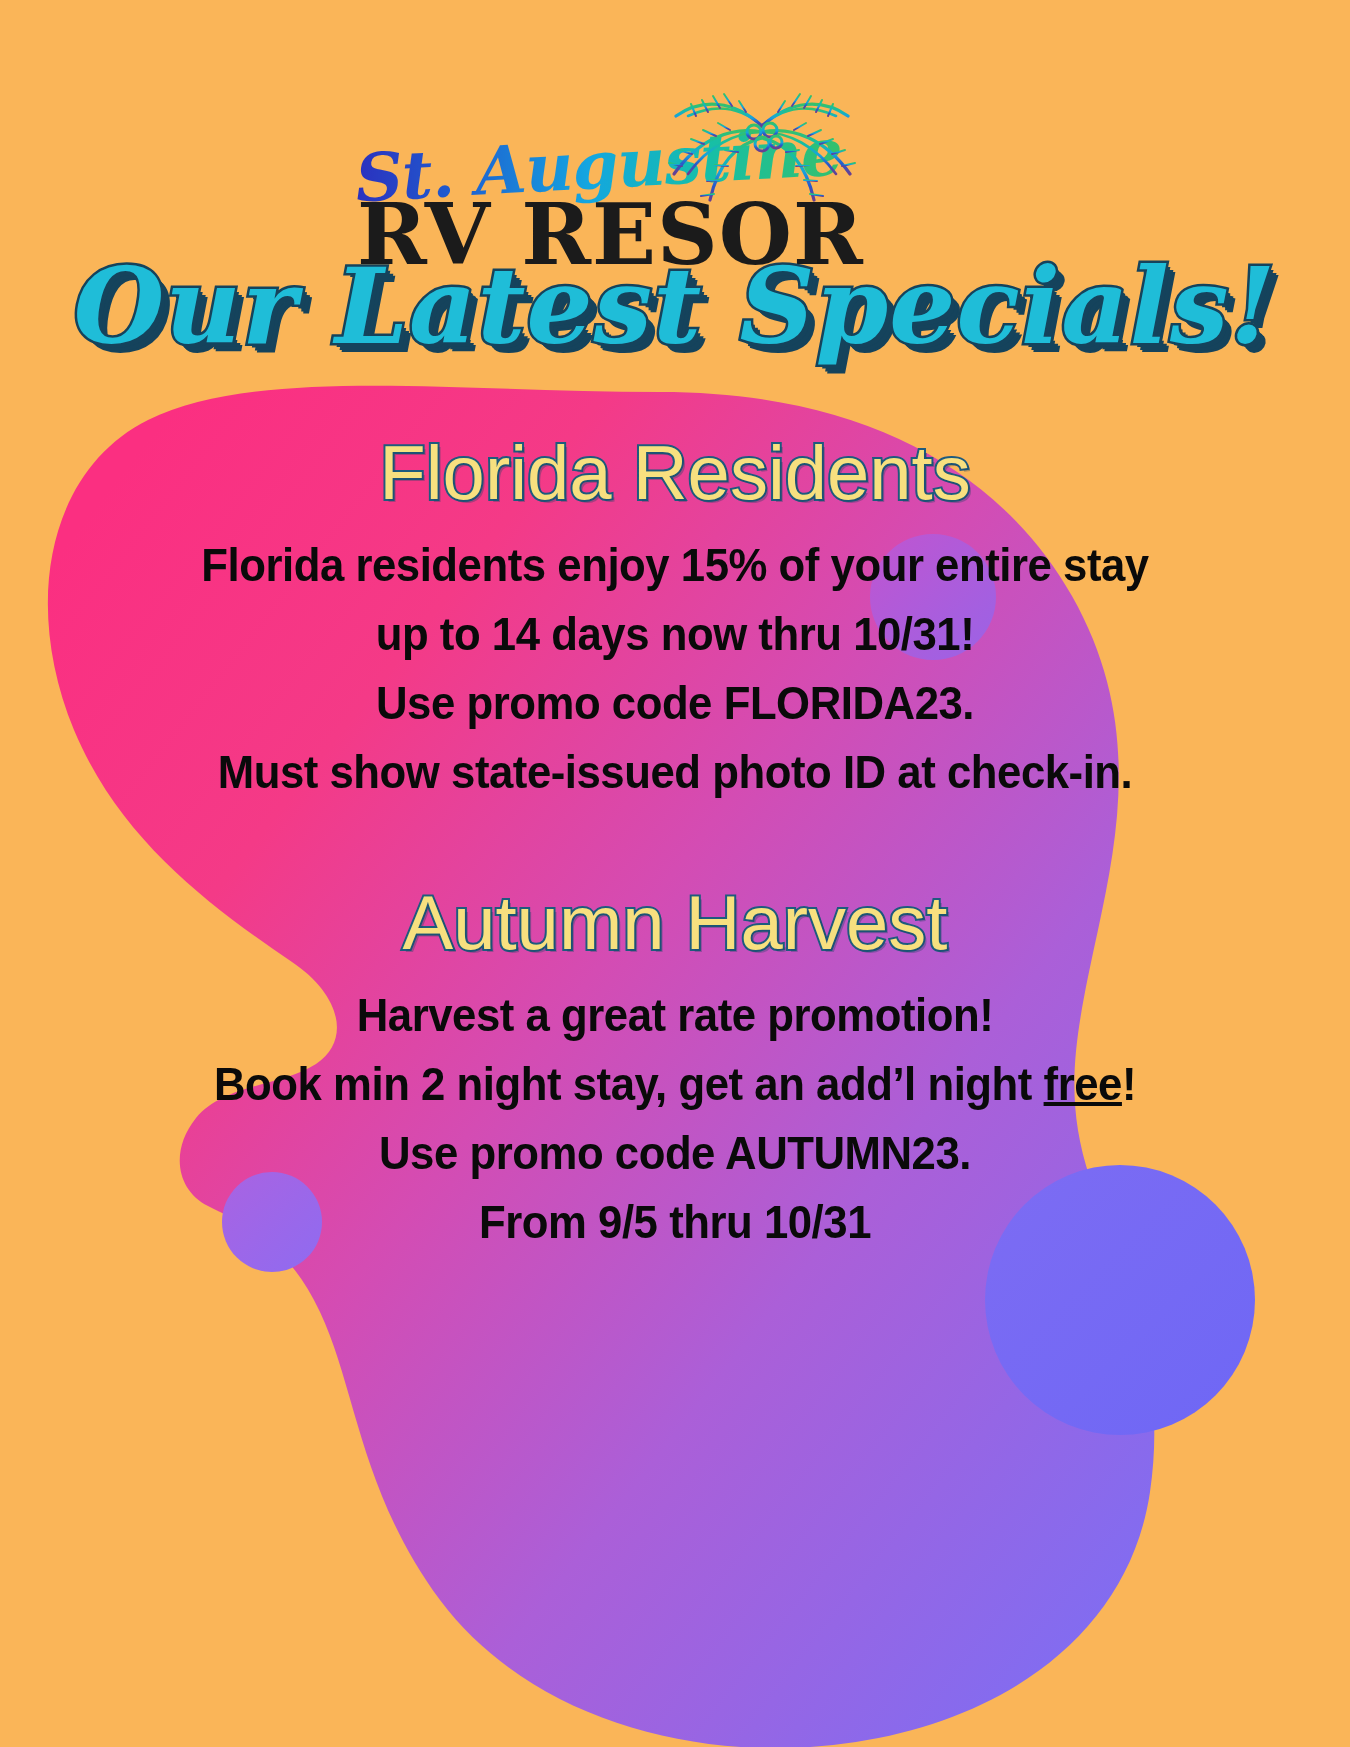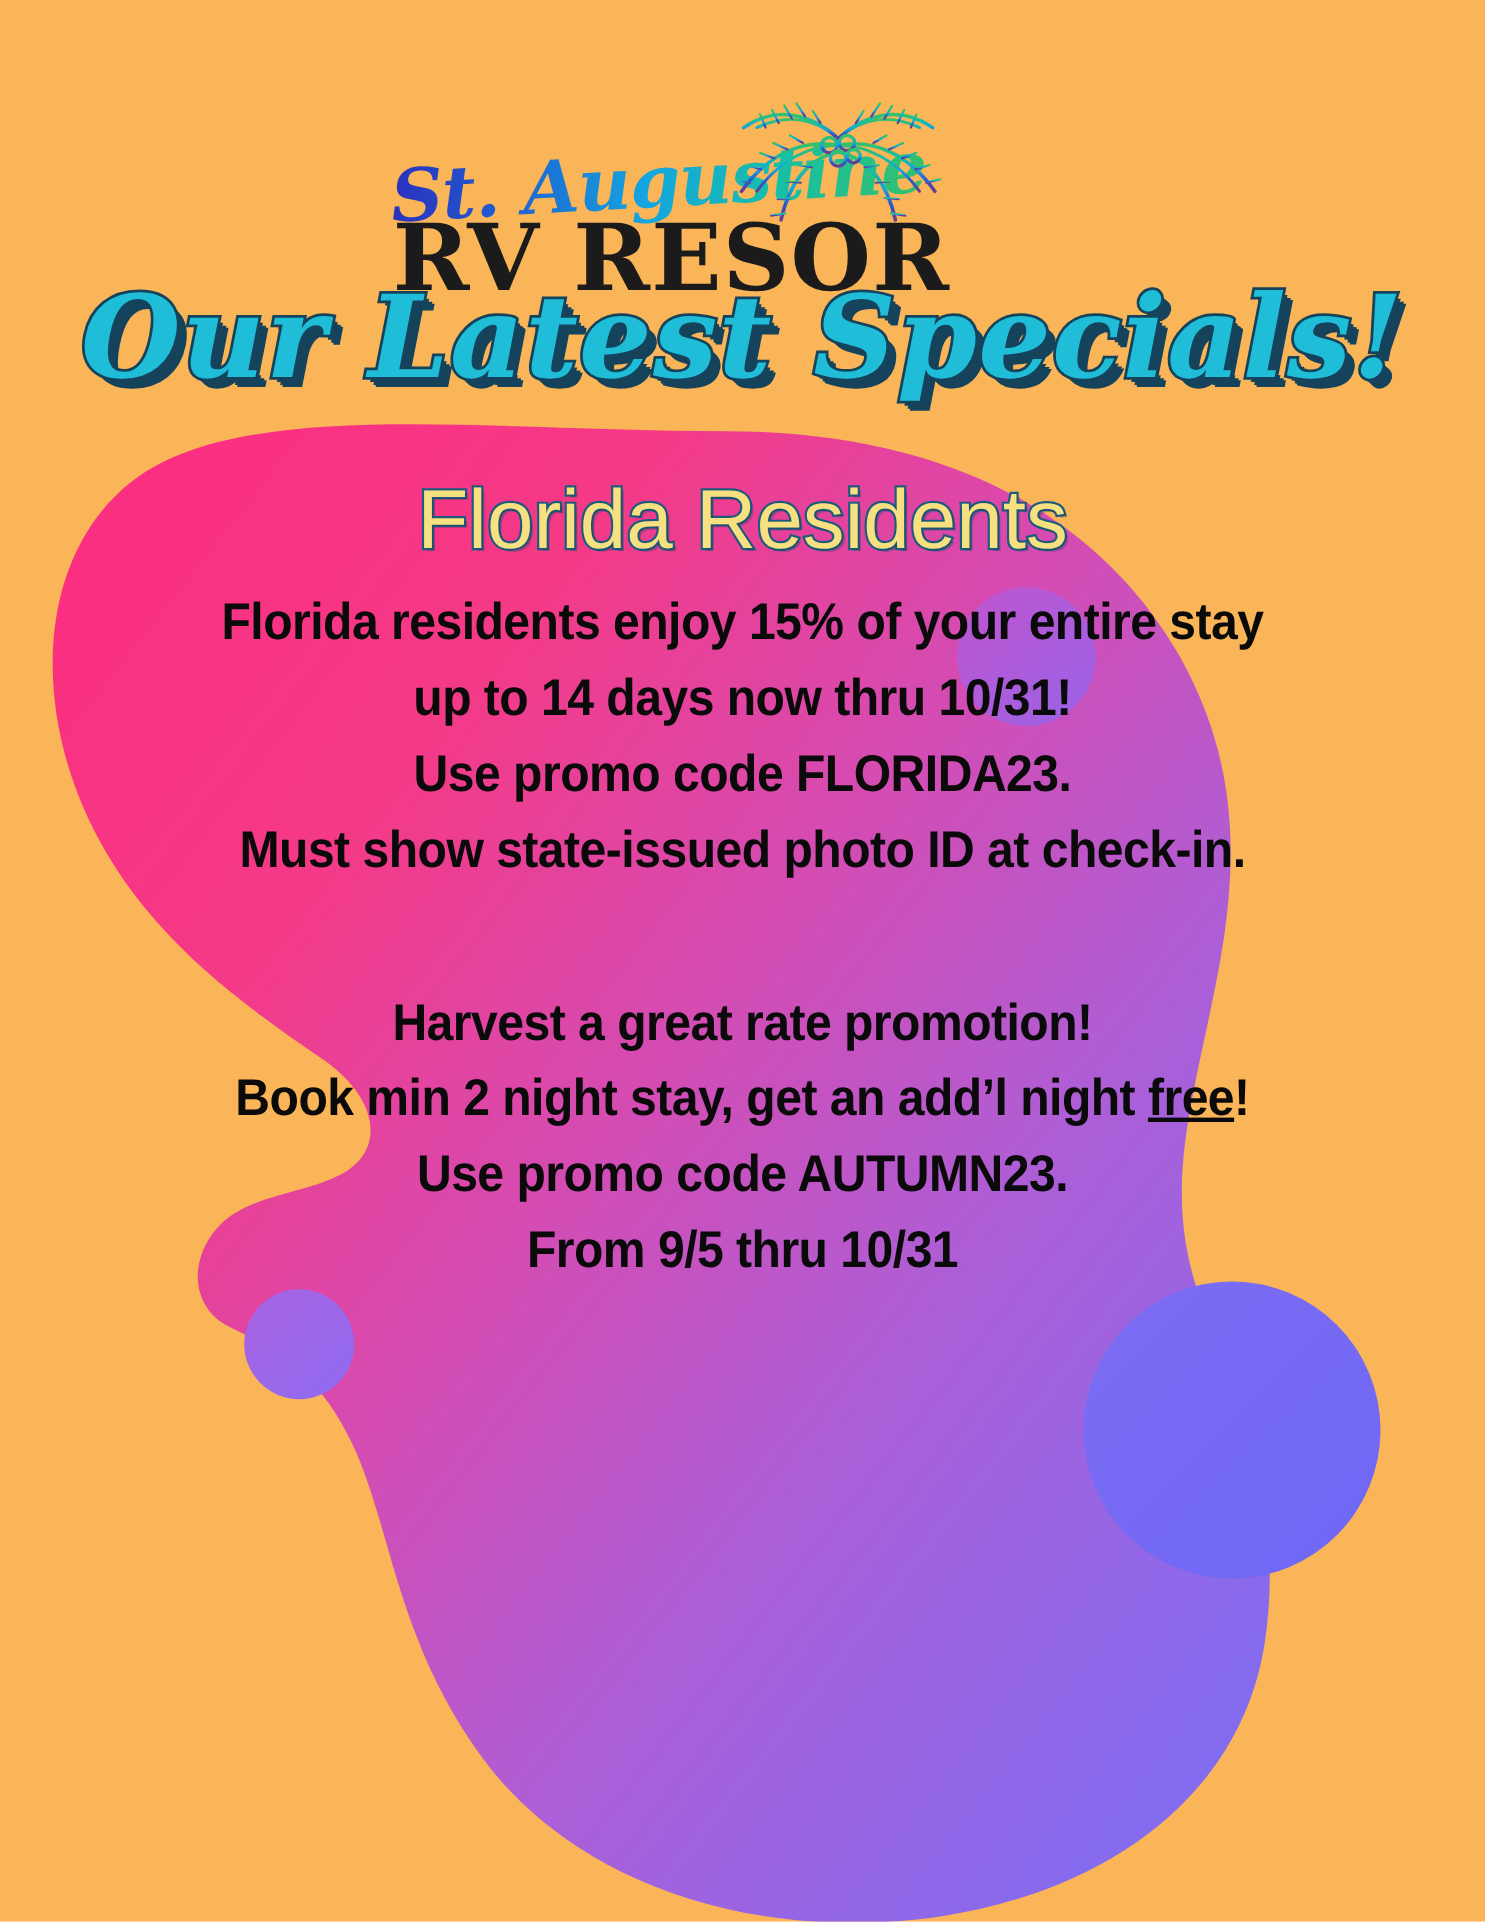--- a/index.html
+++ b/index.html
@@ -276,20 +276,21 @@
         <span class="line">Florida residents enjoy 15% of your entire stay</span>
         <span class="line">up to 14 days now thru 10/31!</span>
         <span class="line">Use promo code FLORIDA23.</span>
         <span class="line">Must show state-issued photo ID at check-in.</span>
       </div>
     </div>
 
     <div class="spacer-between"></div>
 
     <div class="section">
+      <div class="section-heading">Autumn Harvest</div>
       <div class="heading-gap-au"></div>
       <div class="section-body">
         <span class="line">Harvest a great rate promotion!</span>
         <span class="line"><span>Book min 2 night stay, get an add’l night </span><u>free</u><span>!</span></span>
         <span class="line">Use promo code AUTUMN23.</span>
         <span class="line">From 9/5 thru 10/31</span>
       </div>
     </div>
 
   </div>

